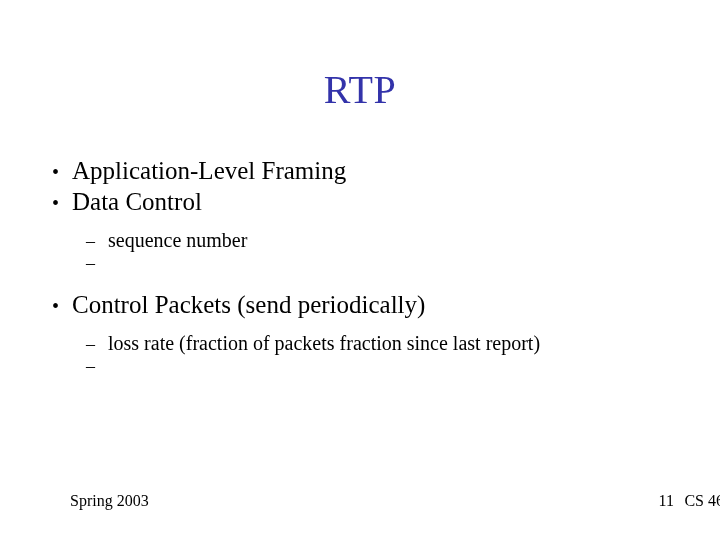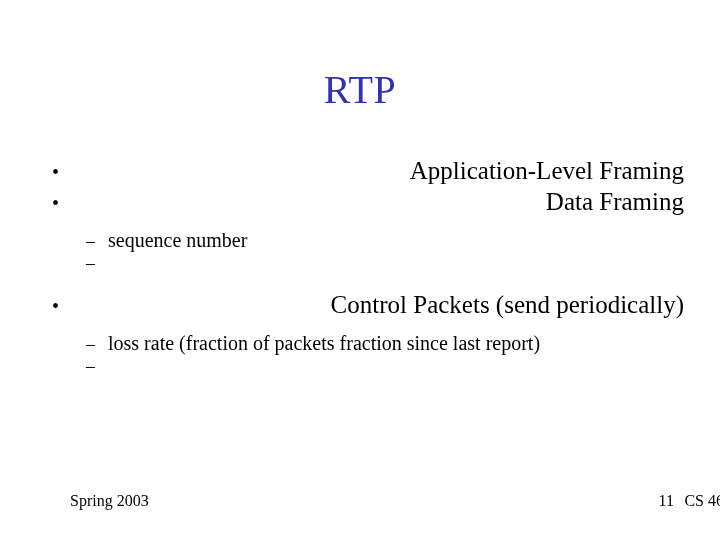--- a/index.html
+++ b/index.html
@@ -47,21 +47,20 @@
   .lvl1 .bullet {
     width: 28px;
     flex: 0 0 28px;
     font-size: 20px;
     text-align: left;
     padding-left: 8px;
     box-sizing: border-box;
   }
   .lvl1 .txt {
     flex: 1 1 auto;
-    text-align: right;
   }
   .lvl2 {
     display: flex;
     align-items: baseline;
     font-size: 20px;
     line-height: 1.05;
     margin-bottom: 3px;
     padding-left: 42px;
   }
   .lvl2 .bullet {
@@ -110,21 +109,21 @@
 
   <div class="body-content">
 
     <div class="lvl1">
       <span class="bullet">•</span>
       <span class="txt">Application-Level Framing</span>
     </div>
 
     <div class="lvl1">
       <span class="bullet">•</span>
-      <span class="txt">Data Framing</span>
+      <span class="txt">Data Control</span>
     </div>
 
     <div class="gap-sm"></div>
 
     <div class="lvl2">
       <span class="bullet">–</span>
       <span class="txt">sequence number</span>
     </div>
 
     <div class="lvl2">

